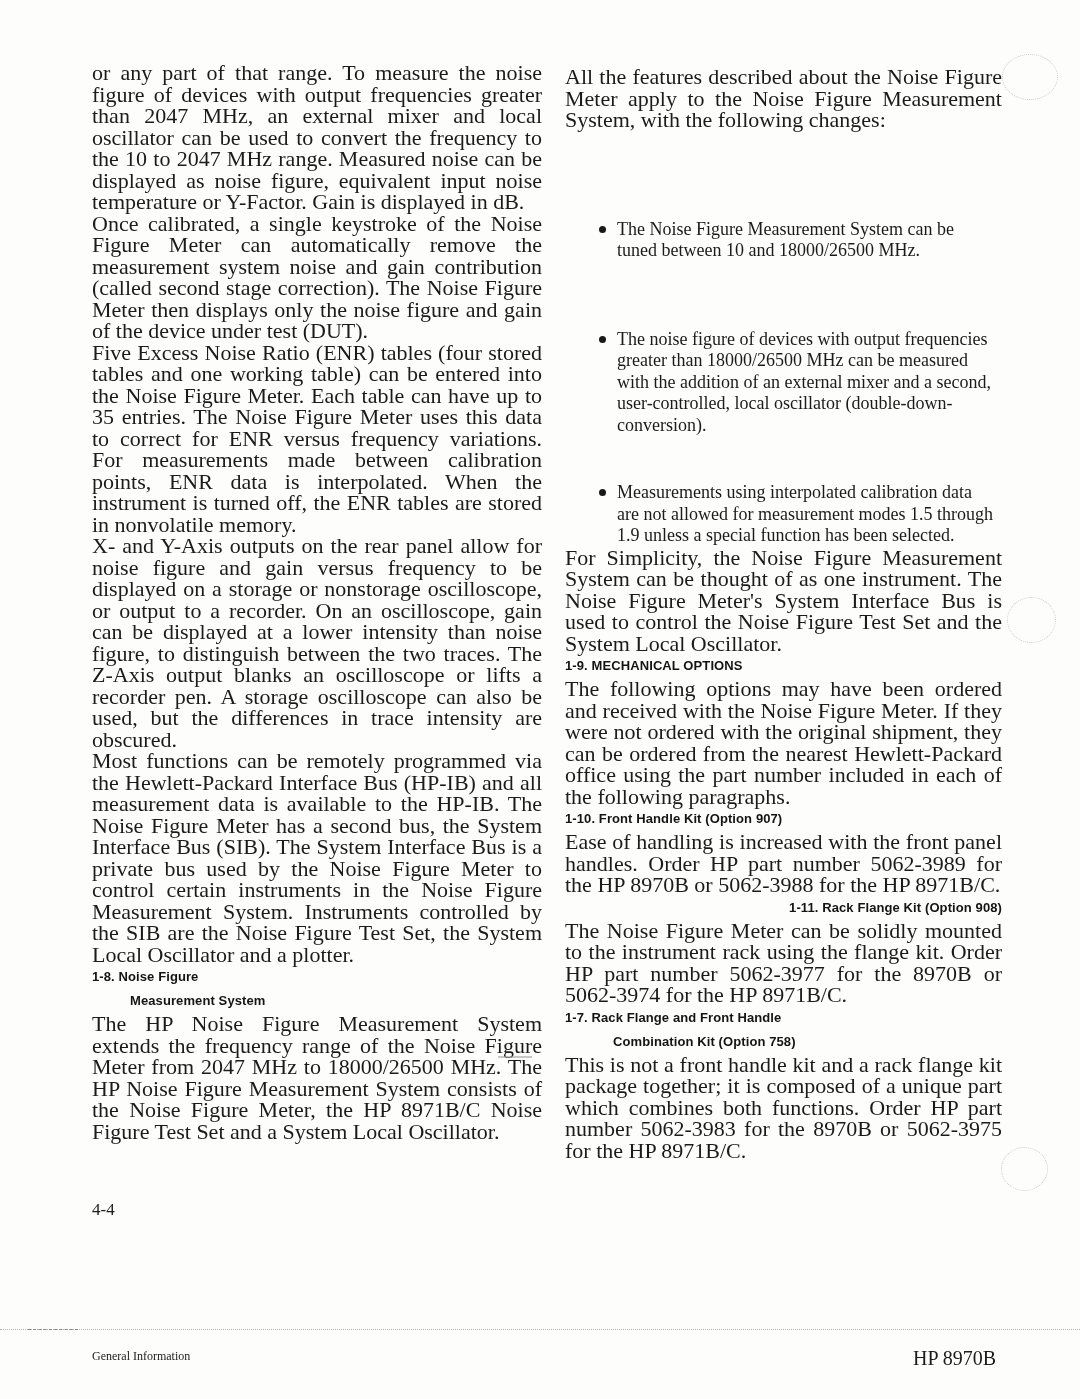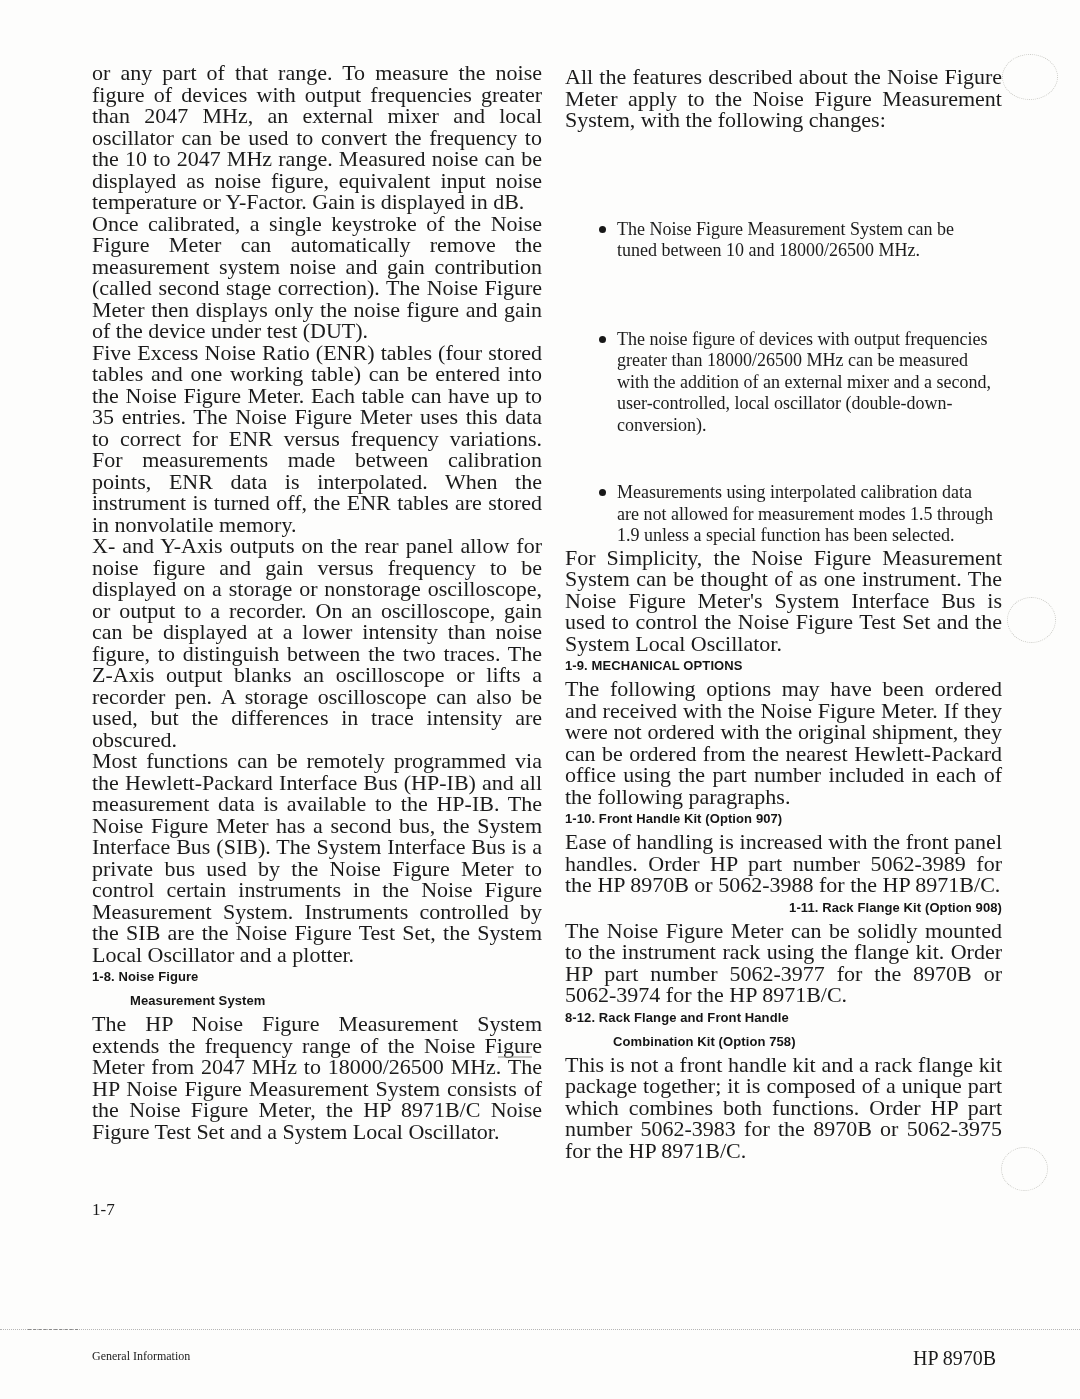--- a/index.html
+++ b/index.html
@@ -74,21 +74,21 @@
 
     <p class="body mtL4">Most functions can be remotely programmed via the Hewlett-Packard Interface Bus (HP-IB) and all measurement data is available to the HP-IB. The Noise Figure Meter has a second bus, the System Interface Bus (SIB). The System Interface Bus is a private bus used by the Noise Figure Meter to control certain instruments in the Noise Figure Measurement System. Instruments controlled by the SIB are the Noise Figure Test Set, the System Local Oscillator and a plotter.</p>
 
     <h2 class="sec mtL5">
       <span class="hline1">1-8. Noise Figure</span>
       <span class="hline2 indent38">Measurement System</span>
     </h2>
 
     <p class="body mtL6">The HP Noise Figure Measurement System extends the frequency range of the Noise Figure Meter from 2047 MHz to 18000/26500 MHz. The HP Noise Figure Measurement System consists of the Noise Figure Meter, the HP 8971B/C Noise Figure Test Set and a System Local Oscillator.</p>
 
-    <div class="page-number mtL7">1-7</div>
+    <div class="page-number mtL7">4-4</div>
   </div>
 
   <div class="column col-right">
     <p class="body">All the features described about the Noise Figure Meter apply to the Noise Figure Measurement System, with the following changes:</p>
 
     <div class="bullet-item mtR1">
       <span class="bullet-dot"></span>
       <span class="bullet-text">The Noise Figure Measurement System can be tuned between 10 and 18000/26500 MHz.</span>
     </div>
 
@@ -110,21 +110,21 @@
 
     <h2 class="sec mtR7">1-10. Front Handle Kit (Option 907)</h2>
 
     <p class="body mtR8">Ease of handling is increased with the front panel handles. Order HP part number 5062-3989 for the HP 8970B or 5062-3988 for the HP 8971B/C.</p>
 
     <h2 class="sec mtR9">1-11. Rack Flange Kit (Option 908)</h2>
 
     <p class="body mtR10">The Noise Figure Meter can be solidly mounted to the instrument rack using the flange kit. Order HP part number 5062-3977 for the 8970B or 5062-3974 for the HP 8971B/C.</p>
 
     <h2 class="sec mtR11">
-      <span class="hline1">8-12. Rack Flange and Front Handle</span>
+      <span class="hline1">1-7. Rack Flange and Front Handle</span>
       <span class="hline2 indent48">Combination Kit (Option 758)</span>
     </h2>
 
     <p class="body mtR12">This is not a front handle kit and a rack flange kit package together; it is composed of a unique part which combines both functions. Order HP part number 5062-3983 for the 8970B or 5062-3975 for the HP 8971B/C.</p>
   </div>
 
   <div class="footer-divider"></div>
   <div class="footer-divider-dark"></div>
   <div class="footer-left">General Information</div>
   <div class="footer-right">HP 8970B</div>

